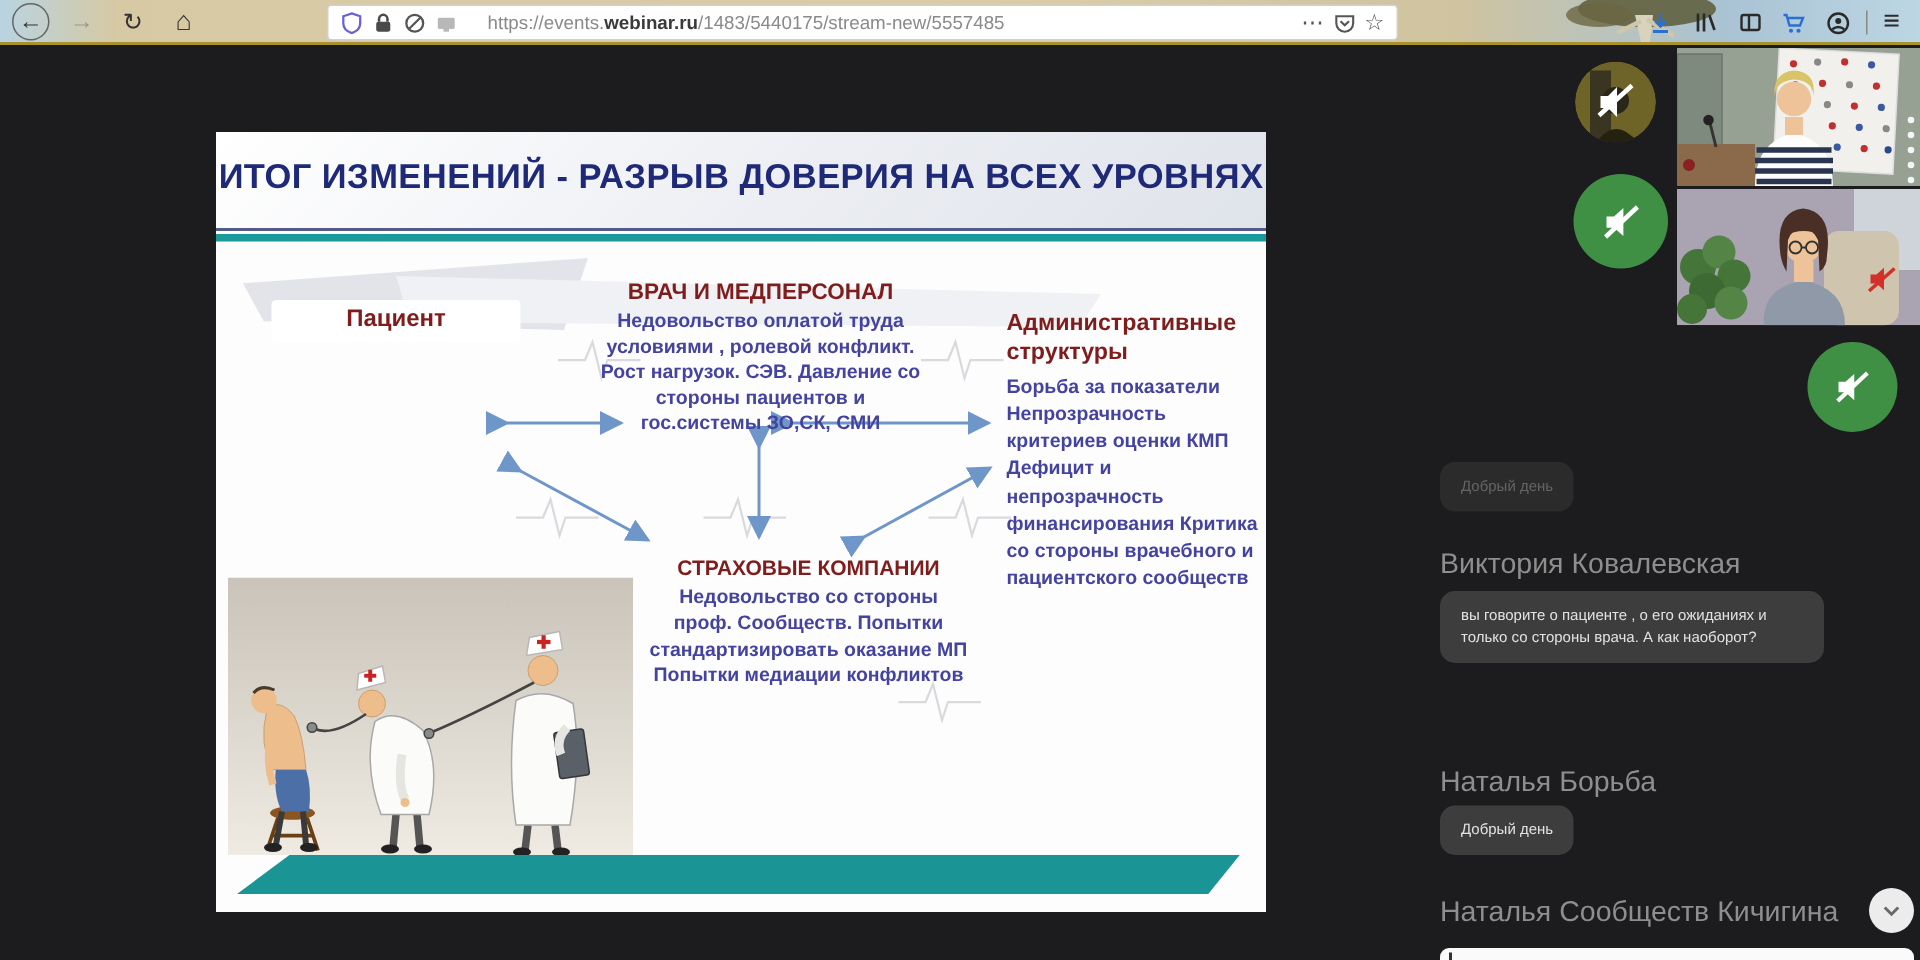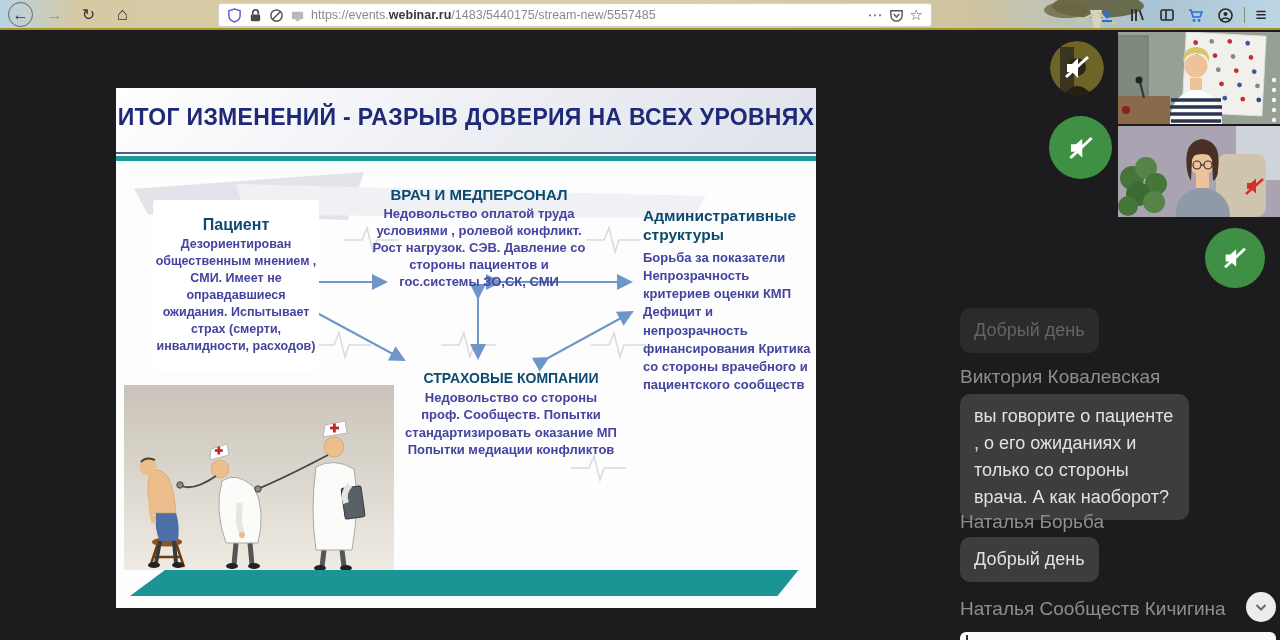--- a/index.html
+++ b/index.html
@@ -10,46 +10,46 @@
   #toolbar { position:absolute; left:0; top:0; width:1280px; height:30px;
     background:linear-gradient(90deg,#b9d4e2 0%,#d6c9a4 6%,#d9cca7 55%,#cfc3a0 76%,#a9c3d4 90%,#bcd6e4 100%);
     border-bottom:2px solid #a8922e; }
   #tree { position:absolute; left:1020px; top:0; width:150px; height:28px; pointer-events:none; }
   .navbtn { position:absolute; top:2px; width:25px; height:25px; display:flex; align-items:center;
     justify-content:center; font-size:16px; color:#333; cursor:pointer; }
   .navbtn.circled { border:1.5px solid #666; border-radius:50%; }
   .navbtn.disabled { color:#9a9a8a; }
   #urlbar { position:absolute; left:218px; top:3px; width:714px; height:24px; background:#fff;
     border:1px solid #d0d0d0; border-radius:3px; display:flex; align-items:center; padding:0 8px; gap:6px; }
-  #urlbar .url { font-size:12.5px; color:#8a8a8a; white-space:nowrap; overflow:hidden; flex:1; }
+  #urlbar .url { font-size:12.5px; color:#8a8a8a; white-space:nowrap; overflow:hidden; flex:1;margin-left:14px; }
   #urlbar .url b { color:#3a3a3a; font-weight:bold; }
   .uicon { width:15px; height:15px; flex:none; }
   .toolicon { position:absolute; top:4px; width:22px; height:22px; display:flex; align-items:center;
     justify-content:center; }
   .sep { position:absolute; top:7px; width:1px; height:16px; background:#8a8a7a; }
 
   
   #stage { position:absolute; left:0; top:32px; width:1280px; height:608px; background:#1c1c1e; }
 
   
-  #slide { position:absolute; left:116px; top:56px; width:700px; height:520px; background:#fdfdfd; overflow:hidden; }
+  #slide { position:absolute; left:144px; top:56px; width:700px; height:520px; background:#fdfdfd; overflow:hidden; }
   #slide-titlebar { position:absolute; left:0; top:0; width:700px; height:64px;
     background:linear-gradient(135deg,#ffffff 0%,#eceef3 55%,#dfe3ea 100%); }
   #slide-title { position:absolute; left:0; top:16px; width:700px; text-align:center; font-size:23px;
     font-weight:bold; color:#1e2a78; letter-spacing:0.3px; }
   .rule-purple { position:absolute; left:0; top:64px; width:700px; height:2px; background:#565a86; }
   .rule-teal { position:absolute; left:0; top:68px; width:700px; height:5px; background:#1b9a9c; }
   .deco1 { position:absolute; left:18px; top:84px; width:230px; height:48px; background:#e2e4e9;
     clip-path:polygon(0 35%,100% 0,93% 100%,6% 88%); }
   .deco2 { position:absolute; left:120px; top:90px; width:470px; height:40px; background:#eff1f4;
     clip-path:polygon(0 15%,100% 45%,97% 100%,2% 92%); }
 
-  .blk-title { font-weight:bold; color:#0c4a6e; }
+  .blk-title { font-weight:bold; color:#7f1d1d; }
   .blk-body { color:#4443a0;font-weight:bold; }
-  #blk-patient { position:absolute; left:37px; top:112px; width:166px; background:#fff; padding:16px 2px;
+  #blk-patient { position:absolute; left:37px; top:112px; width:166px; background:#fff; padding:4px 2px;
     text-align:center; border-radius:3px; }
   #blk-patient .blk-title { font-size:16px; margin-bottom:2px; }
   #blk-patient .blk-body { font-size:12.5px; line-height:1.36; }
   #blk-staff { position:absolute; left:256px; top:98px; width:214px; text-align:center; }
   #blk-staff .blk-title { font-size:15px; margin-bottom:3px; }
   #blk-staff .blk-body { font-size:13px; line-height:1.3; }
   #blk-admin { position:absolute; left:527px; top:118px; width:172px; }
   #blk-admin .blk-title { font-size:15.5px; line-height:1.25; margin-bottom:4px; }
   #blk-admin .blk-body { font-size:13px; line-height:1.4; }
   #blk-insurance { position:absolute; left:288px; top:282px; width:214px; text-align:center; }
@@ -62,21 +62,21 @@
 
   
   .round-btn { position:absolute; border-radius:50%; display:flex; align-items:center; justify-content:center;
     cursor:pointer; }
   .green { background:#3f8f44; }
   .vid { position:absolute; left:1118px; width:162px; overflow:hidden; background:#000; cursor:pointer; }
 
   
   .chat-name { position:absolute; left:960px; font-size:19px; color:#8e8e8e; }
   .bubble { position:absolute; left:960px; background:#3d3d3d; border-radius:10px; padding:9px 14px;
-    font-size:18px; color:#e2e2e2; line-height:1.5; }
+    font-size:10px; color:#e2e2e2; line-height:1.5; }
   .bubble.faded { background:#2b2b2b; color:#646464; }
   #chat-scroll-btn { position:absolute; left:1246px; top:592px; width:30px; height:30px; border-radius:50%;
     background:#ececec; display:flex; align-items:center; justify-content:center; cursor:pointer; }
   #chat-input { position:absolute; left:960px; top:632px; width:316px; height:12px; background:#fafafa;
     border-radius:6px 6px 0 0; }
   #chat-input .caret { position:absolute; left:6px; top:3px; width:2px; height:9px; background:#333; }
 </style>
 </head>
 <body>
 
@@ -180,21 +180,20 @@
         <line x1="194" y1="194" x2="270" y2="194"></line>
         <line x1="384" y1="194" x2="515" y2="194"></line>
         <line x1="362" y1="210" x2="362" y2="270"></line>
         <line x1="203" y1="226" x2="288" y2="272"></line>
         <line x1="432" y1="270" x2="516" y2="224"></line>
       </g>
     </svg>
 
     <div id="blk-patient">
       <div class="blk-title">Пациент</div>
-      <div class="blk-body">Дезориентирован общественным мнением , СМИ. Имеет не оправдавшиеся ожидания. Испытывает страх (смерти, инвалидности, расходов)</div>
     </div>
     <div id="blk-staff">
       <div class="blk-title">ВРАЧ И  МЕДПЕРСОНАЛ</div>
       <div class="blk-body">Недовольство оплатой труда условиями , ролевой конфликт. Рост нагрузок. СЭВ. Давление со  стороны пациентов и  гос.системы ЗО,СК, СМИ</div>
     </div>
     <div id="blk-insurance">
       <div class="blk-title">СТРАХОВЫЕ КОМПАНИИ</div>
       <div class="blk-body">Недовольство со стороны проф. Сообществ. Попытки стандартизировать оказание МП Попытки медиации конфликтов</div>
     </div>
     <div id="blk-admin">
@@ -359,21 +358,21 @@
   <div class="round-btn green" style="left:1205px;top:196px;width:60px;height:60px">
     <svg width="28" height="28" viewBox="0 0 24 24">
       <polygon points="4,9 8,9 13,4.5 13,19.5 8,15 4,15" fill="#fff"></polygon>
       <line x1="3.5" y1="20" x2="20.5" y2="4" stroke="#fff" stroke-width="2.4"></line>
     </svg>
   </div>
 
   <div class="bubble faded" style="top:276px">Добрый день</div>
 
   <div class="chat-name" style="top:334px">Виктория Ковалевская</div>
-  <div class="bubble" style="top:362px;width:229px">вы говорите о пациенте , о его ожиданиях и только со стороны врача. А как наоборот?</div>
+  <div class="bubble" style="top:362px;width:256px">вы говорите о пациенте , о его ожиданиях и только со стороны врача. А как наоборот?</div>
 
   <div class="chat-name" style="top:479px">Наталья Борьба</div>
   <div class="bubble" style="top:505px">Добрый день</div>
 
   <div class="chat-name" style="top:566px">Наталья Сообществ Кичигина</div>
 
   <div id="chat-scroll-btn" style="top:560px">
     <svg width="16" height="16" viewBox="0 0 16 16">
       <path d="M3.5,6 L8,10.5 L12.5,6" fill="none" stroke="#6a6a6a" stroke-width="2"></path>
     </svg>

